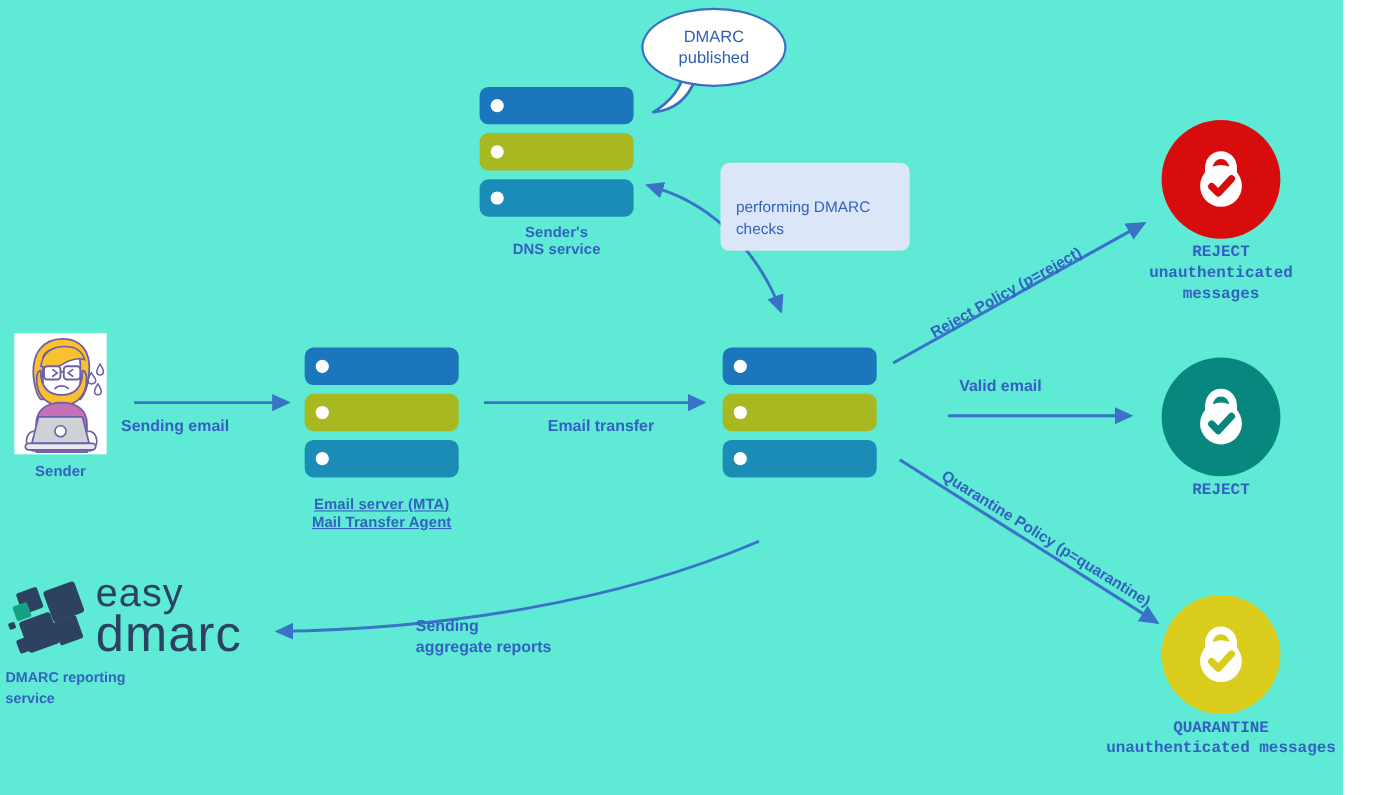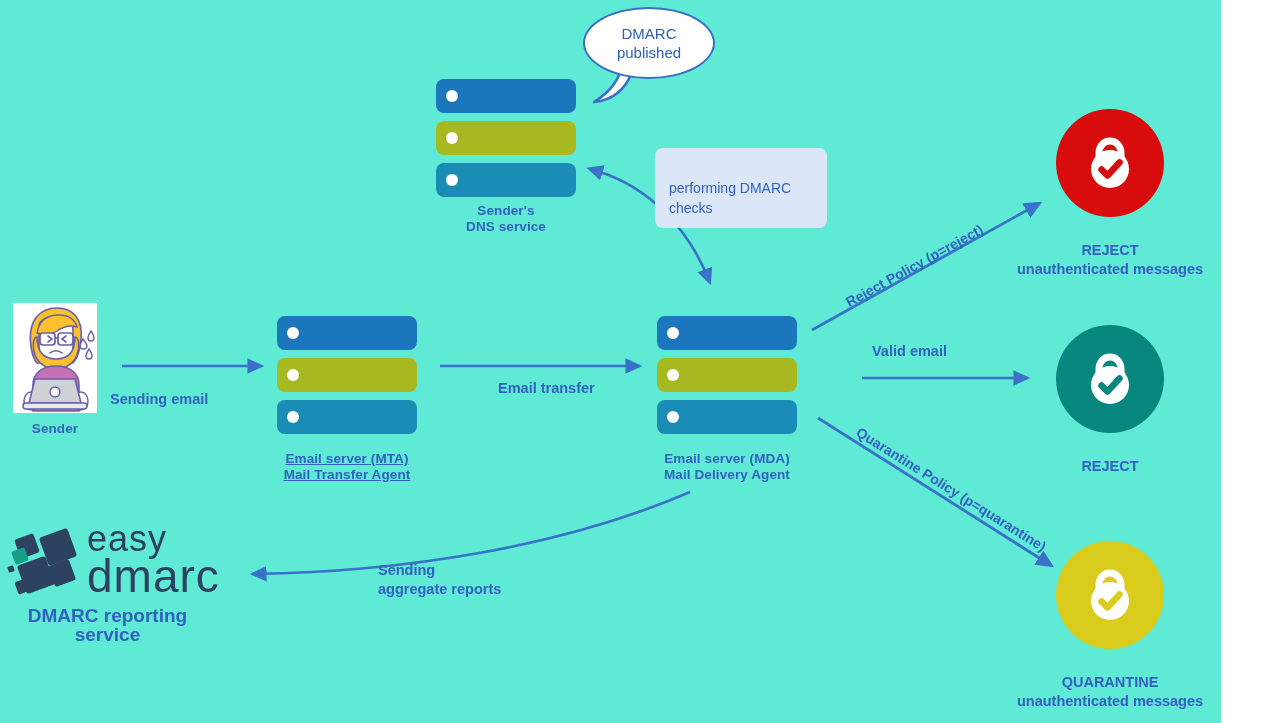--- a/index.html
+++ b/index.html
@@ -103,44 +103,45 @@
   
   .result { position: absolute; }
   .circle {
     width: 108px; height: 108px; border-radius: 50%;
     display: flex; align-items: center; justify-content: center;
   }
   .circle.red    { background: #d80c0c; }
   .circle.teal   { background: #08877f; }
   .circle.yellow { background: #d9cc1c; }
   .result-caption {
-    margin-top: 24px;
+    margin-top: 4px;
     text-align: center;
     color: #3461c1;
     font-weight: bold;
     font-size: 14.5px;
     line-height: 19px;
     white-space: pre-line;
+    font-family: Liberation Mono, monospace;
   }
 
   
   .avatar-box {
     position: absolute;
     width: 84px; height: 110px;
     background: #ffffff;
   }
 
   
   .logo-wrap { position: absolute; }
   .logo-caption {
     margin-top: 6px;
-    text-align: center;
-    color: #3461c1;
-    font-weight: bold;
-    font-size: 19px;
+    text-align: left;
+    color: #3461c1;
+    font-weight: bold;
+    font-size: 13px;
     line-height: 19px;
     white-space: pre-line;
   }
   svg { display: block; overflow: visible; }
   .arrows { position: absolute; left: 0; top: 0; width: 1269px; height: 723px; pointer-events: none; }
 </style>
 </head>
 <body>
 
 <div id="stage">
@@ -279,24 +280,22 @@
         <span class="srv-line"></span><span class="srv-line"></span>
       </span>
     </div>
     <div class="srv-bar teal">
       <span class="srv-dot"></span>
       <span class="srv-lines">
         <span class="srv-line"></span><span class="srv-line"></span>
       </span>
     </div>
   </div>
-  <div class="caption" style="left:625px; top:451px; width:204px;">Email server (MDA)
-Mail Delivery Agent</div>
-
-  <div class="flow-label" style="left:110px; top:390px; width:165px;">Sending email</div>
+
+  <div class="flow-label" style="left:110px; top:379px; width:165px;">Sending email</div>
   <div class="flow-label" style="left:498px; top:379px; width:180px;">Email transfer</div>
   <div class="flow-label" style="left:872px; top:342px; width:146px;">Valid email</div>
   <div class="flow-label" style="left:378px; top:561px; width:200px;">Sending
 aggregate reports</div>
 
   <div class="rot-label" style="left:843px; top:296px; transform: rotate(-29deg);">Reject Policy (p=reject)</div>
   <div class="rot-label" style="left:862px; top:424px; transform: rotate(32deg);">Quarantine Policy (p=quarantine)</div>
 
   <div class="result" style="left:1056px; top:109px; width:190px; margin-left:-41px;">
     <div style="display:flex; justify-content:center;">

